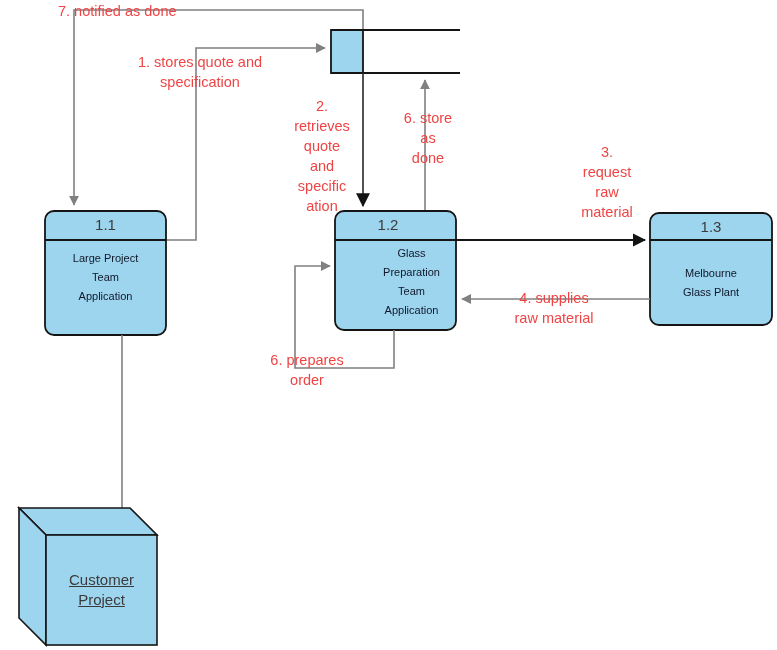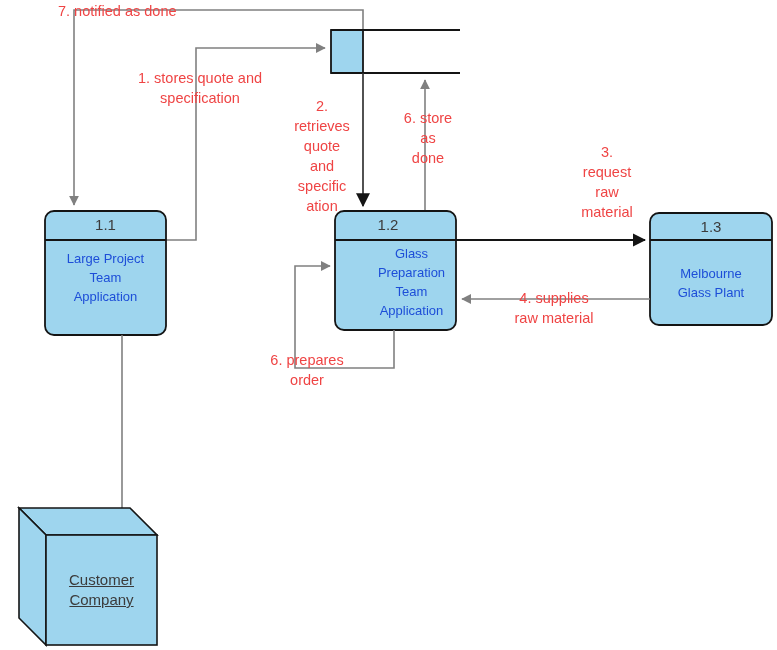--- a/index.html
+++ b/index.html
@@ -21,23 +21,23 @@
   #dfd-svg {
     position: absolute;
     left: 0;
     top: 0;
     width: 777px;
     height: 650px;
   }
   .proc-text {
     position: absolute;
     text-align: center;
-    font-size: 13px;
+    font-size: 11px;
     line-height: 19px;
-    color: #1d4ed8;
+    color: #0f172a;
     pointer-events: none;
   }
   .proc-id {
     position: absolute;
     text-align: center;
     font-size: 15px;
     color: #3b3b3b;
     pointer-events: none;
   }
   .flow-label {
@@ -155,26 +155,26 @@
   </div>
 
   <div class="proc-id" style="left:650px; top:218px; width:122px;">1.3</div>
   <div class="proc-text" style="left:650px; top:264px; width:122px;">
     <div>Melbourne</div>
     <div>Glass Plant</div>
   </div>
 
   <div class="entity-text" style="left:46px; top:570px; width:111px;text-decoration:underline;">
     <div>Customer</div>
-    <div>Company</div>
+    <div>Project</div>
   </div>
 
   <div class="flow-label" style="left:58px; top:1px; width:150px; text-align:left;">7. notified as done</div>
 
-  <div class="flow-label" style="left:110px; top:68px; width:180px;text-align:center;">1. stores quote and
+  <div class="flow-label" style="left:110px; top:52px; width:180px;text-align:center;">1. stores quote and
 specification</div>
 
   <div class="flow-label" style="left:282px; top:96px; width:80px;">2.
 retrieves
 quote
 and
 specific
 ation</div>
 
   <div class="flow-label" style="left:390px; top:108px; width:76px;">6. store

